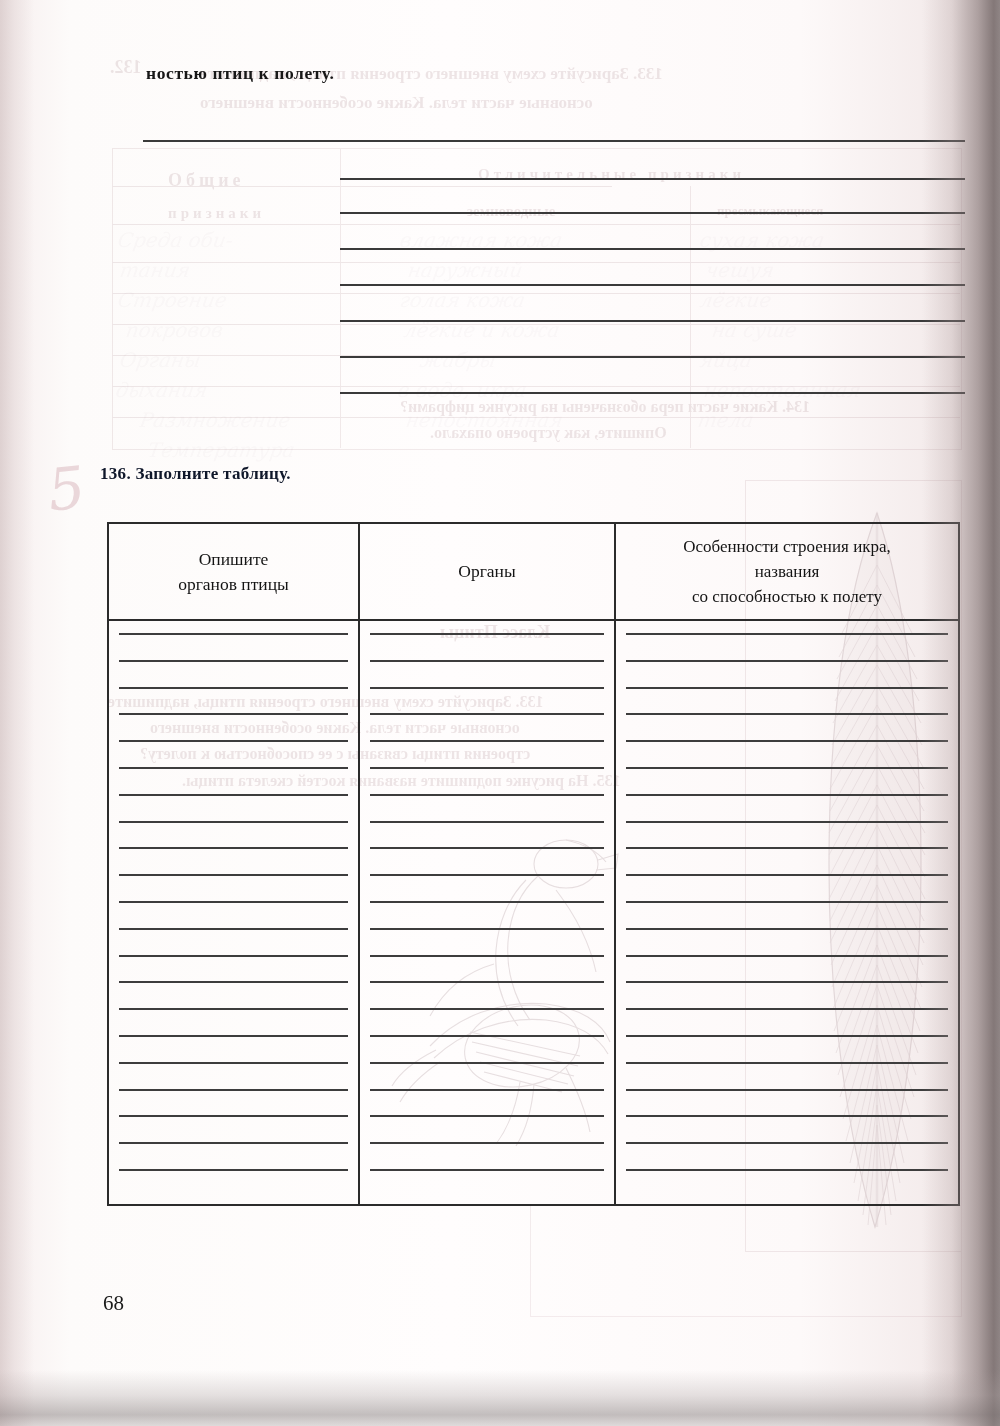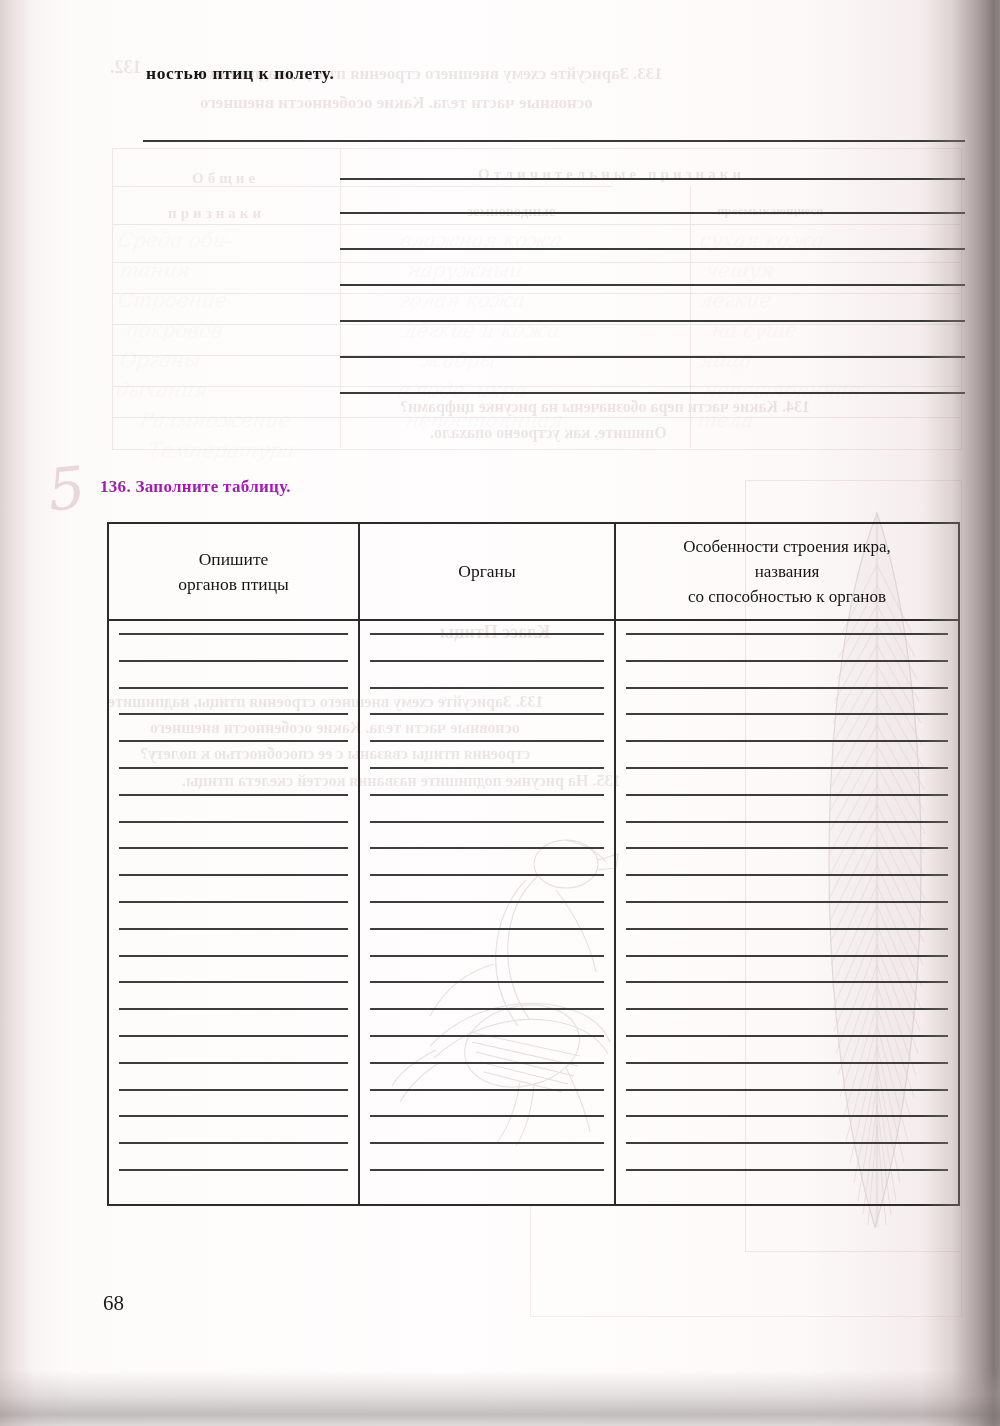--- a/index.html
+++ b/index.html
@@ -107,25 +107,25 @@
 
   .ans-line {
     position: absolute;
     height: 2px;
     background: #3a3a3a;
   }
 
   .q136 {
     position: absolute;
     left: 100px;
-    top: 477px;
+    top: 464px;
     font-size: 17px;
     font-weight: bold;
     letter-spacing: 0.3px;
-    color: #a21caf;
+    color: #0f172a;
   }
 
   
   .tbl {
     position: absolute;
     left: 107px;
     top: 522px;
     width: 853px;
     height: 684px;
     border: 2.5px solid #2b2b2b;
@@ -214,21 +214,21 @@
 
     <div class="bl-txt bleed-flip" style="left:200px; top:64px; font-size:17px;">133. Зарисуйте схему внешнего строения птицы, надпишите</div>
     <div class="bl-txt bleed-flip" style="left:200px; top:93px; font-size:17px;">основные части тела. Какие особенности внешнего</div>
 
     <div class="bl-box" style="left:112px; top:148px; width:848px; height:300px;"></div>
     <div class="bl-rule" style="left:112px; top:224px; width:848px;"></div>
     <div class="bl-rule" style="left:112px; top:186px; width:500px;"></div>
     <div class="bl-rule" style="left:340px; top:148px; width:1px; height:300px; background:#8a5460;"></div>
     <div class="bl-rule" style="left:690px; top:186px; width:1px; height:262px; background:#8a5460;"></div>
 
-    <div class="bl-txt bl-spaced" style="left:192px; top:170px; font-size:15px;">Общие</div>
+    <div class="bl-txt bl-spaced" style="left:168px; top:170px; font-size:18px;">Общие</div>
     <div class="bl-txt bl-spaced" style="left:168px; top:205px; font-size:15px;">признаки</div>
     <div class="bl-txt bl-spaced" style="left:478px; top:166px; font-size:15px;">Отличительные признаки</div>
     <div class="bl-txt" style="left:467px; top:203px; font-size:15px;">земноводные</div>
     <div class="bl-txt" style="left:717px; top:203px; font-size:13px;">пресмыкающиеся</div>
 
     <div class="bl-rule" style="left:112px; top:262px; width:848px;"></div>
     <div class="bl-rule" style="left:112px; top:293px; width:848px;"></div>
     <div class="bl-rule" style="left:112px; top:324px; width:848px;"></div>
     <div class="bl-rule" style="left:112px; top:355px; width:848px;"></div>
     <div class="bl-rule" style="left:112px; top:386px; width:848px;"></div>
@@ -392,21 +392,21 @@
           <div>органов птицы</div>
         </div>
       </div>
       <div class="th th-2">
         <div>Органы</div>
       </div>
       <div class="th th-3">
         <div>
           <div>Особенности строения икра,</div>
           <div>названия</div>
-          <div>со способностью к органов</div>
+          <div>со способностью к полету</div>
         </div>
       </div>
     </div>
     <div class="tbl-body">
       <div class="tcol tcol-1">
           <div class="rule" style="top: 12px;"></div>
           <div class="rule" style="top: 38.8px;"></div>
           <div class="rule" style="top: 65.6px;"></div>
           <div class="rule" style="top: 92.4px;"></div>
           <div class="rule" style="top: 119.2px;"></div>

